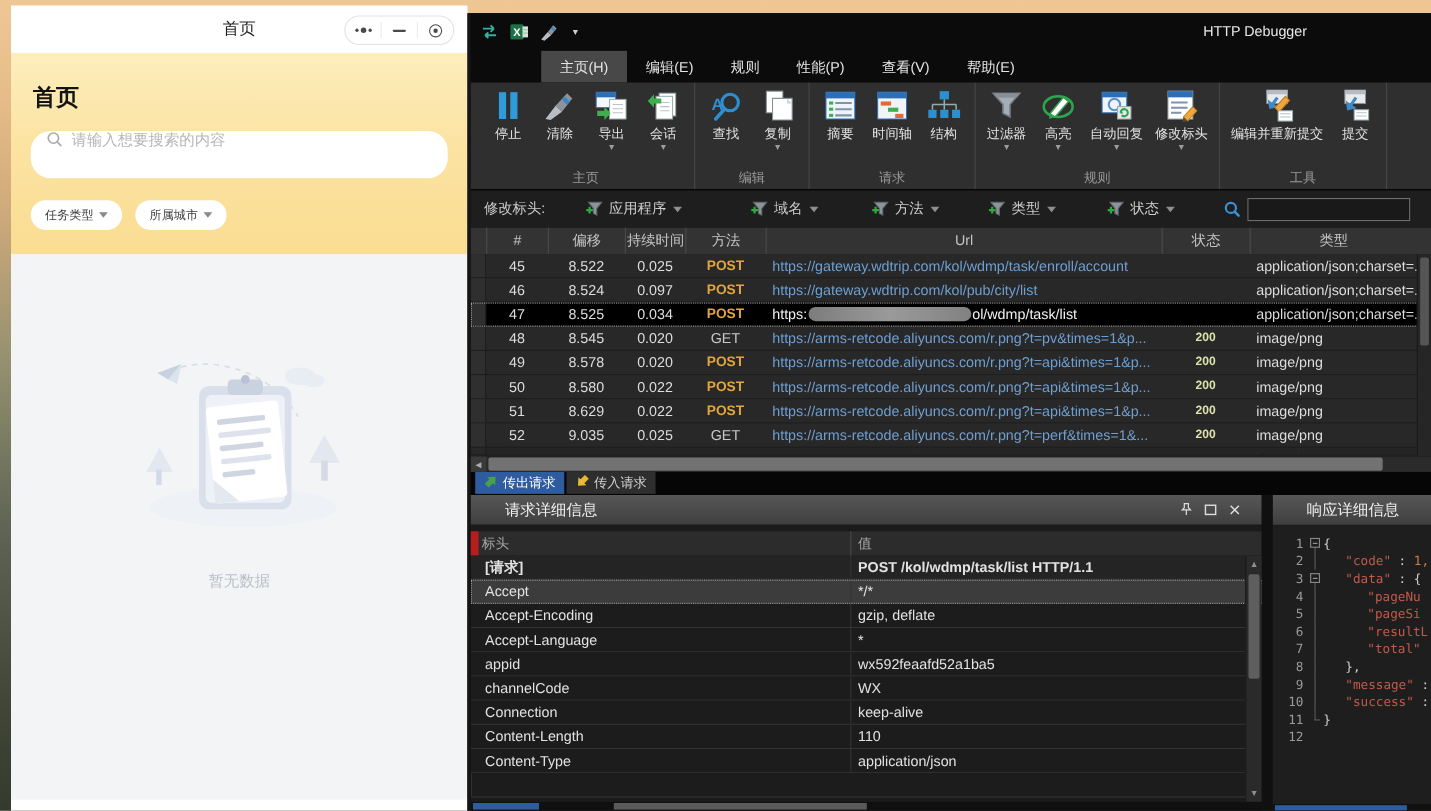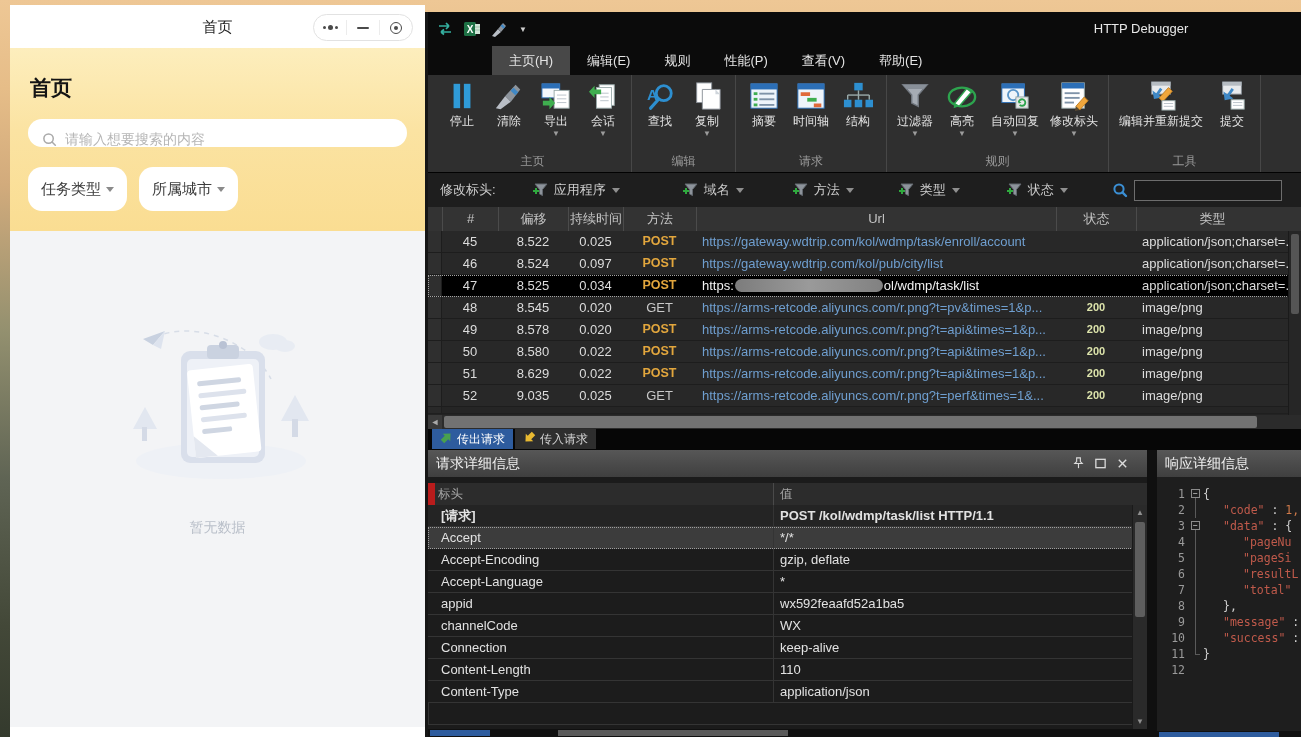--- a/index.html
+++ b/index.html
@@ -17,25 +17,25 @@
   .cap-sec { flex:1; display:flex; align-items:center; justify-content:center; height:100%; }
   .cap-sep { width:1px; height:15px; background:#ececec; }
   .dots { display:flex; align-items:center; gap:2px; }
   .dots i { width:3px; height:3px; border-radius:50%; background:#4a4a4a; }
   .dots i.mid { width:5px; height:5px; }
   .cap-dash { width:12px; height:2px; background:#4a4a4a; border-radius:1px; }
   .cap-target { width:12px; height:12px; border:1.5px solid #4a4a4a; border-radius:50%; position:relative; }
   .cap-target::after { content:""; position:absolute; left:50%; top:50%; width:4px; height:4px; margin:-2px 0 0 -2px; background:#4a4a4a; border-radius:50%; }
   .mini-hero { height:183px; background:linear-gradient(180deg,#fdeebd 0%,#fbe3a2 45%,#fadd92 100%); padding-top:26px; }
   .mini-heading { margin-left:20px; font-size:21px; font-weight:700; color:#141414; }
-  .mini-search { margin:17px 18px 0; height:28px; background:#fff; border-radius:18px; display:flex; align-items:flex-end; padding-left:14px; gap:8px; }
+  .mini-search { margin:17px 18px 0; height:43px; background:#fff; border-radius:18px; display:flex; align-items:flex-start; padding-left:14px; gap:8px; }
   .mini-search input { border:0; outline:0; flex:1; font-size:14px; color:#333; background:transparent; font-family:inherit; }
   .mini-search input::placeholder { color:#b6b6b6; }
   .pills { display:flex; gap:12px; margin:20px 0 0 18px; }
-  .pill { height:44px; padding:0 13px; background:#fff; border-radius:14px; display:flex; align-items:center; gap:5px; font-size:15px; color:#3d3d3d; }
+  .pill { height:27px; padding:0 13px; background:#fff; border-radius:14px; display:flex; align-items:center; gap:5px; font-size:11px; color:#3d3d3d; }
   .pill .car { width:0; height:0; border-left:4px solid transparent; border-right:4px solid transparent; border-top:5px solid #8a8a8a; }
   .mini-body { position:relative; height:506px; }
   .empty-wrap { padding-top:78px; text-align:center; }
   .empty-text { margin-top:26px; font-size:14px; color:#b9bfc9; }
   .mini-bottom { position:absolute; left:0; right:0; bottom:0; height:10px; background:#fff; }
 
   
   .dbg { position:absolute; left:425px; top:12px; width:876px; height:725px; background:#0b0b0b; border-left:3px solid #161616; display:flex; flex-direction:column; }
   .dbg-titlebar { position:relative; height:34px; background:#0b0b0b; display:flex; align-items:center; padding-left:8px; gap:9px; }
   .qat-ic { width:18px; height:18px; }
@@ -89,21 +89,21 @@
   .stabs { height:21px; background:#060606; display:flex; align-items:flex-start; gap:2px; padding-left:4px; }
   .stab { display:flex; align-items:center; gap:4px; height:20px; padding:0 8px; font-size:12px; color:#d2d2d2; background:#2e2e2e; }
   .stab.active { background:#2e5c9e; color:#fff; }
   .stab svg { width:13px; height:13px; }
   
   .details { flex:1; display:flex; background:#141414; }
   .req-panel { width:719px; background:#1b1b1b; display:flex; flex-direction:column; }
   .splitter { width:10px; background:#101010; }
   .resp-panel { flex:1; background:#1e1e1e; display:flex; flex-direction:column; position:relative; overflow:hidden; }
   .panel-title { height:27px; background:linear-gradient(180deg,#575757,#3f3f3f); display:flex; align-items:center; padding:0 8px; }
-  .panel-title .pt-text { color:#f0f0f0; font-size:14px; flex:1; }
+  .panel-title .pt-text { color:#f0f0f0; font-size:14px; flex:1;margin-left:23px; }
   .pt-icons { display:flex; gap:9px; margin-right:10px; }
   .pt-icons svg { width:13px; height:13px; }
   .panel-gap { height:6px; background:#1b1b1b; }
   .hdr-colhead { height:22px; background:#2c2c2c; display:flex; font-size:12.5px; color:#a8a8a8; }
   .hdr-colhead .hc1 { width:345px; line-height:22px; padding-left:3px; border-left:7px solid #b91c1c; }
   .hdr-colhead .hc2 { flex:1; line-height:22px; padding-left:6px; border-left:1px solid #4a4a4a; }
   .hdr-rows { position:relative; flex:1; overflow:hidden; }
   .hrow { display:flex; height:22px; background:#1c1c1c; border-bottom:1px solid #343434; font-size:13px; color:#e2e2e2; }
   .hrow .hc1 { width:345px; line-height:21px; padding-left:13px; overflow:hidden; white-space:nowrap; }
   .hrow .hc2 { flex:1; line-height:21px; padding-left:6px; border-left:1px solid #343434; overflow:hidden; white-space:nowrap; }

